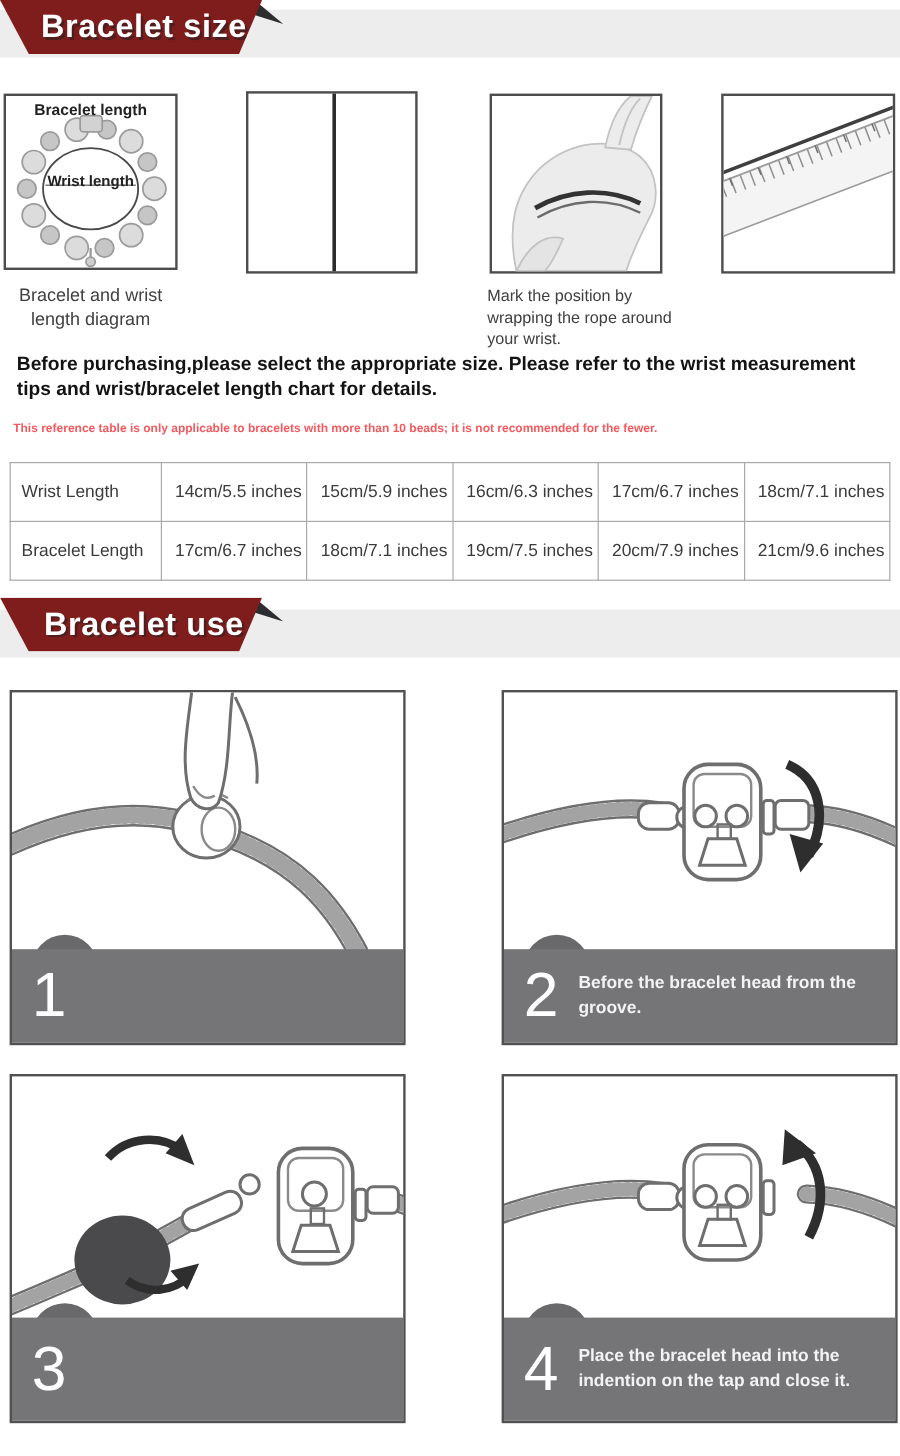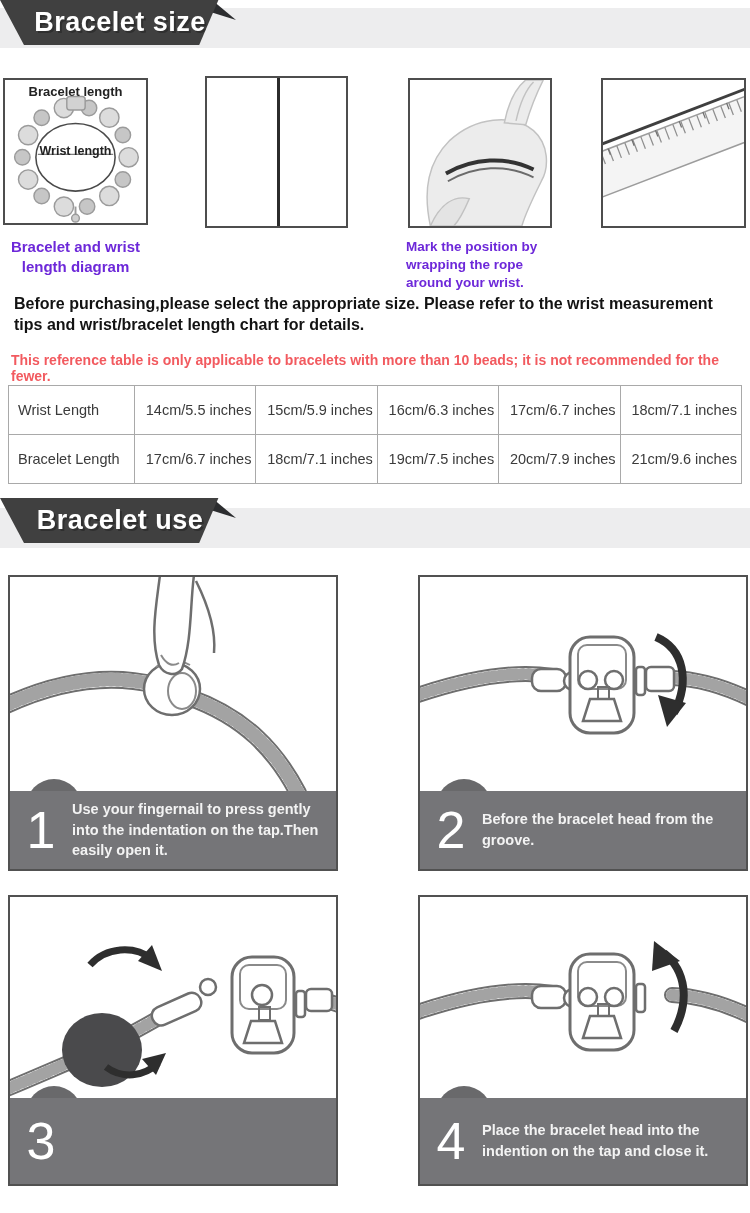--- a/index.html
+++ b/index.html
@@ -5,41 +5,41 @@
   html,body{margin:0;padding:0;background:#fff;}
   .page{position:relative;width:750px;height:1213px;background:#ffffff;
         font-family:"Liberation Sans",sans-serif;overflow:hidden;}
 
   
   .band{position:absolute;left:0;width:750px;height:40px;background:#ededee;}
   .band.b1{top:8px}.band.b2{top:508px}
   .fold{position:absolute;width:24px;height:20px;background:#2c2d2f;
         clip-path:polygon(0 0,100% 100%,0 62%);z-index:1;}
   .fold.f1{left:212px;top:0}.fold.f2{left:212px;top:498px}
-  .ribbon{position:absolute;left:0;width:240px;height:45px;background:#404040;
+  .ribbon{position:absolute;left:0;width:240px;height:45px;background:#7f1d1d;
         clip-path:polygon(0 0,91% 0,83% 100%,10% 100%);
         display:flex;align-items:center;justify-content:center;z-index:2;
         color:#fff;font-size:27px;font-weight:800;letter-spacing:.5px;
         text-shadow:2px 2px 0 rgba(30,30,30,.5);}
   .ribbon.r1{top:0}.ribbon.r2{top:498px}
 
   
   .mbox{position:absolute;background:#fff;border:2px solid #4d4d4d;box-sizing:border-box;}
   .mbox svg{display:block;width:100%;height:100%;}
-  .mcap{position:absolute;font-weight:700;color:#6d28d9;font-size:13.5px;line-height:1.35;}
+  .mcap{position:absolute;font-weight:400;color:#404040;font-size:13.5px;line-height:1.35;}
   .mcap.center{text-align:center;}
   .blabel{position:absolute;left:0;right:0;text-align:center;font-weight:700;color:#222;}
   .blabel.t{top:4px;font-size:13px;}
   .blabel.w{top:64px;font-size:12.5px;}
   .ropeline{position:absolute;top:0;bottom:0;left:50%;width:3px;background:#2b2b2b;}
 
   .lead{position:absolute;top:293px;left:14px;width:726px;
         font-size:16px;font-weight:700;color:#131313;line-height:1.33;}
   .warning{position:absolute;top:352px;left:11px;width:730px;
-        font-size:14px;font-weight:700;color:#f25a5f;}
+        font-size:10px;font-weight:700;color:#f25a5f;}
 
   table.sizetable{position:absolute;top:385px;left:8px;width:734px;border-collapse:collapse;
         background:#fff;}
   table.sizetable td{border:1px solid #a9a9a9;height:48px;font-size:14.5px;color:#3b3b3b;
         text-align:right;padding:0 4px;}
   table.sizetable td.lbl{text-align:left;padding-left:9px;width:112px;}
 
   
   .upanel{position:absolute;width:330px;background:#fff;border:2px solid #515151;box-sizing:border-box;}
   .uart{position:absolute;left:0;top:0;right:0;z-index:0;}
@@ -159,21 +159,20 @@
         <ellipse cx="172" cy="112" rx="14" ry="18" fill="#fff" stroke="#8a8a8a" stroke-width="2"></ellipse>
         <path d="M146,88 q16,-12 34,-2" fill="none" stroke="#8a8a8a" stroke-width="2"></path>
         <path d="M150,-4 C146,28 140,58 149,86 C154,96 166,98 172,90 C182,62 180,26 184,-4 Z" fill="#fff" stroke="#6e6e6e" stroke-width="2.5"></path>
         <path d="M151,76 q8,14 18,8" fill="none" stroke="#8a8a8a" stroke-width="2"></path>
         <path d="M186,2 C198,26 206,52 204,74" fill="none" stroke="#6e6e6e" stroke-width="2.5"></path>
       </svg>
     </div>
     <div class="bump" style="left:16px;top:202px;"></div>
     <div class="ubar" style="height:78px;">
       <div class="unum">1</div>
-      <div class="ucap">Use your fingernail to press gently into the indentation on the tap.Then easily open it.</div>
     </div>
   </div>
 
   <div class="upanel" style="left:418px;top:575px;height:296px;">
     <div class="uart" style="height:218px;">
       <svg viewBox="0 0 326 214">
         <g fill="none" stroke-linecap="round">
           <path d="M-8,118 C55,96 100,92 132,97" stroke="#6e6e6e" stroke-width="16"></path>
           <path d="M-8,118 C55,96 100,92 132,97" stroke="#ffffff" stroke-width="12"></path>
           <path d="M-8,118 C55,96 100,92 132,97" stroke="#a3a3a3" stroke-width="12" stroke-dasharray="2 5"></path>

